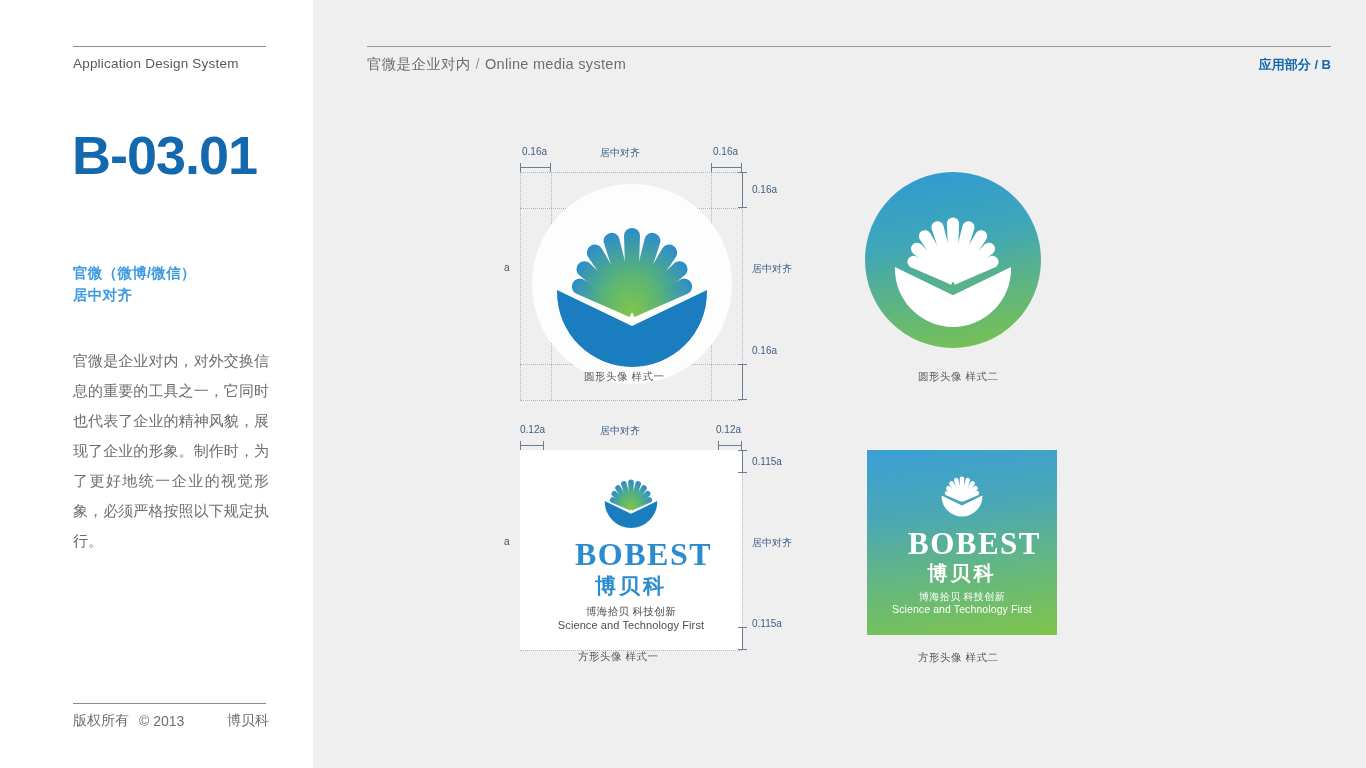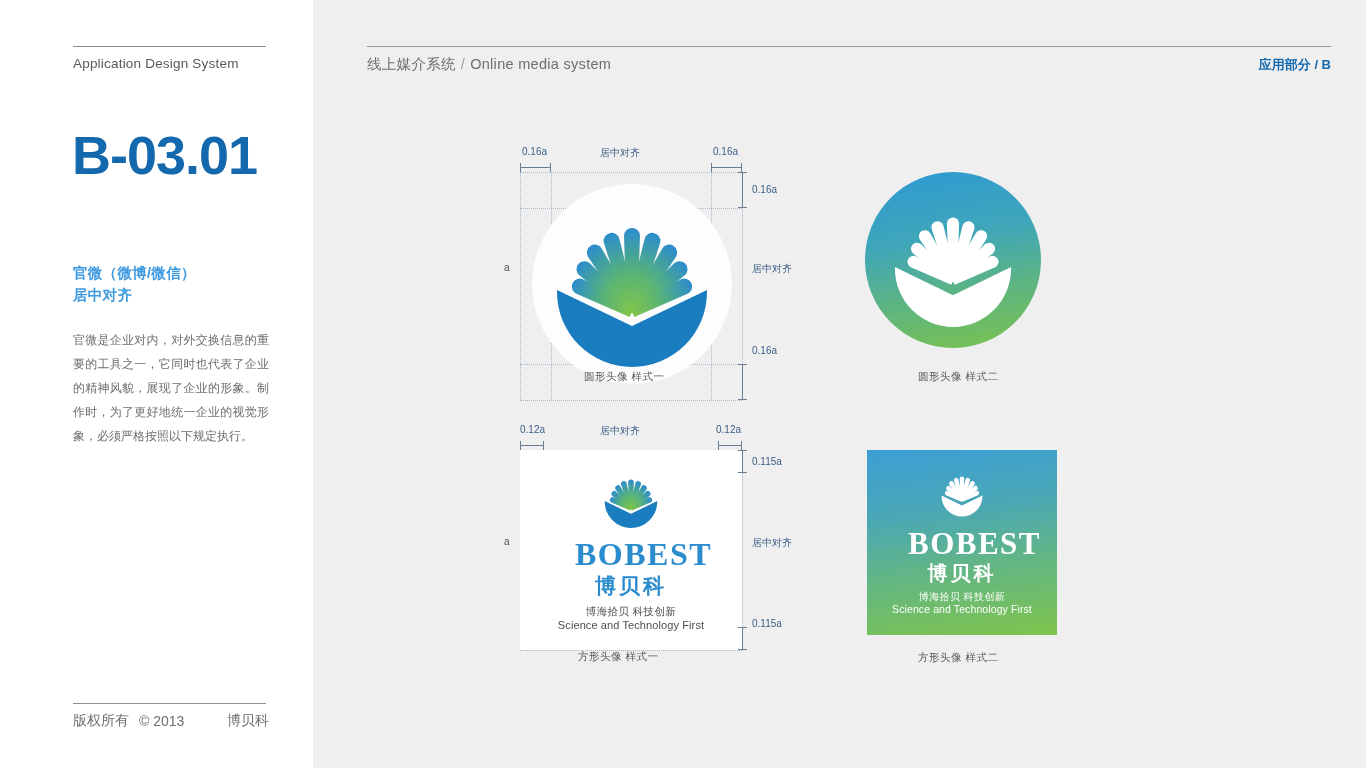--- a/index.html
+++ b/index.html
@@ -34,22 +34,22 @@
     position: absolute; left: 72px; top: 128px;
     font-size: 54px; font-weight: bold; color: #1368ae;
     letter-spacing: -1px; line-height: 1;
   }
   .sb-section-title {
     position: absolute; left: 73px; top: 262px;
     font-size: 14.5px; font-weight: bold; color: #3d9ae0;
     line-height: 1.55; letter-spacing: .3px;
   }
   .sb-body {
-    position: absolute; left: 73px; top: 328px; width: 196px;
-    font-size: 12px; color: #6d6e71; line-height: 2.0;
+    position: absolute; left: 73px; top: 346px; width: 196px;
+    font-size: 15px; color: #6d6e71; line-height: 2.0;
     text-align: justify;
   }
   .sb-footer {
     position: absolute; left: 73px; top: 712px; width: 196px;
     font-size: 14px; color: #6d6e71;
     display: flex; align-items: center;
   }
   .sb-footer .fcopy { margin-right: 10px; }
   .sb-footer .fbrand { margin-left: auto; }
 
@@ -135,21 +135,21 @@
     background: linear-gradient(172deg, #3b9fd6 0%, #4aa7b6 33%, #62b685 62%, #7fc44c 100%);
   }
 
   
   .wm { position: absolute; left: 0; right: 0; text-align: center; }
   .wm-latin {
     font-family: Liberation Serif, serif;
     font-weight: bold; letter-spacing: 1.5px; margin-left: 25px;
   }
   .wm-cn { font-weight: bold; letter-spacing: 3px; }
-  .wm-tag-cn { letter-spacing: .4px; }
+  .wm-tag-cn { letter-spacing: .4px; font-family: Liberation Serif, serif; }
   .wm-tag-en { letter-spacing: .1px; }
 
   .blue-txt { color: #2b8ccd; }
   .white-txt { color: #ffffff; }
   .gray-txt { color: #4d4d4f; }
 </style>
 </head>
 <body>
 
 <div class="page">
@@ -174,21 +174,21 @@
       <span class="fcopy">版权所有</span>
       <span class="fyear">© 2013</span>
       <span class="fbrand">博贝科</span>
     </div>
   </aside>
 
   <section class="main">
     <div class="main-rule"></div>
 
     <div class="main-head-left">
-      <span>线上媒介系统</span><span class="slash">/</span><span>Online media system</span>
+      <span>官微是企业对内</span><span class="slash">/</span><span>Online media system</span>
     </div>
 
     <div class="main-head-right">应用部分 / B</div>
 
     <div class="spec spec-1">
 
       <div class="guide-v" style="left:0px;   top:30px; height:228px;"></div>
       <div class="guide-v" style="left:31px;  top:30px; height:228px;"></div>
       <div class="guide-v" style="left:191px; top:30px; height:228px;"></div>
       <div class="guide-v" style="left:222px; top:30px; height:228px;"></div>

